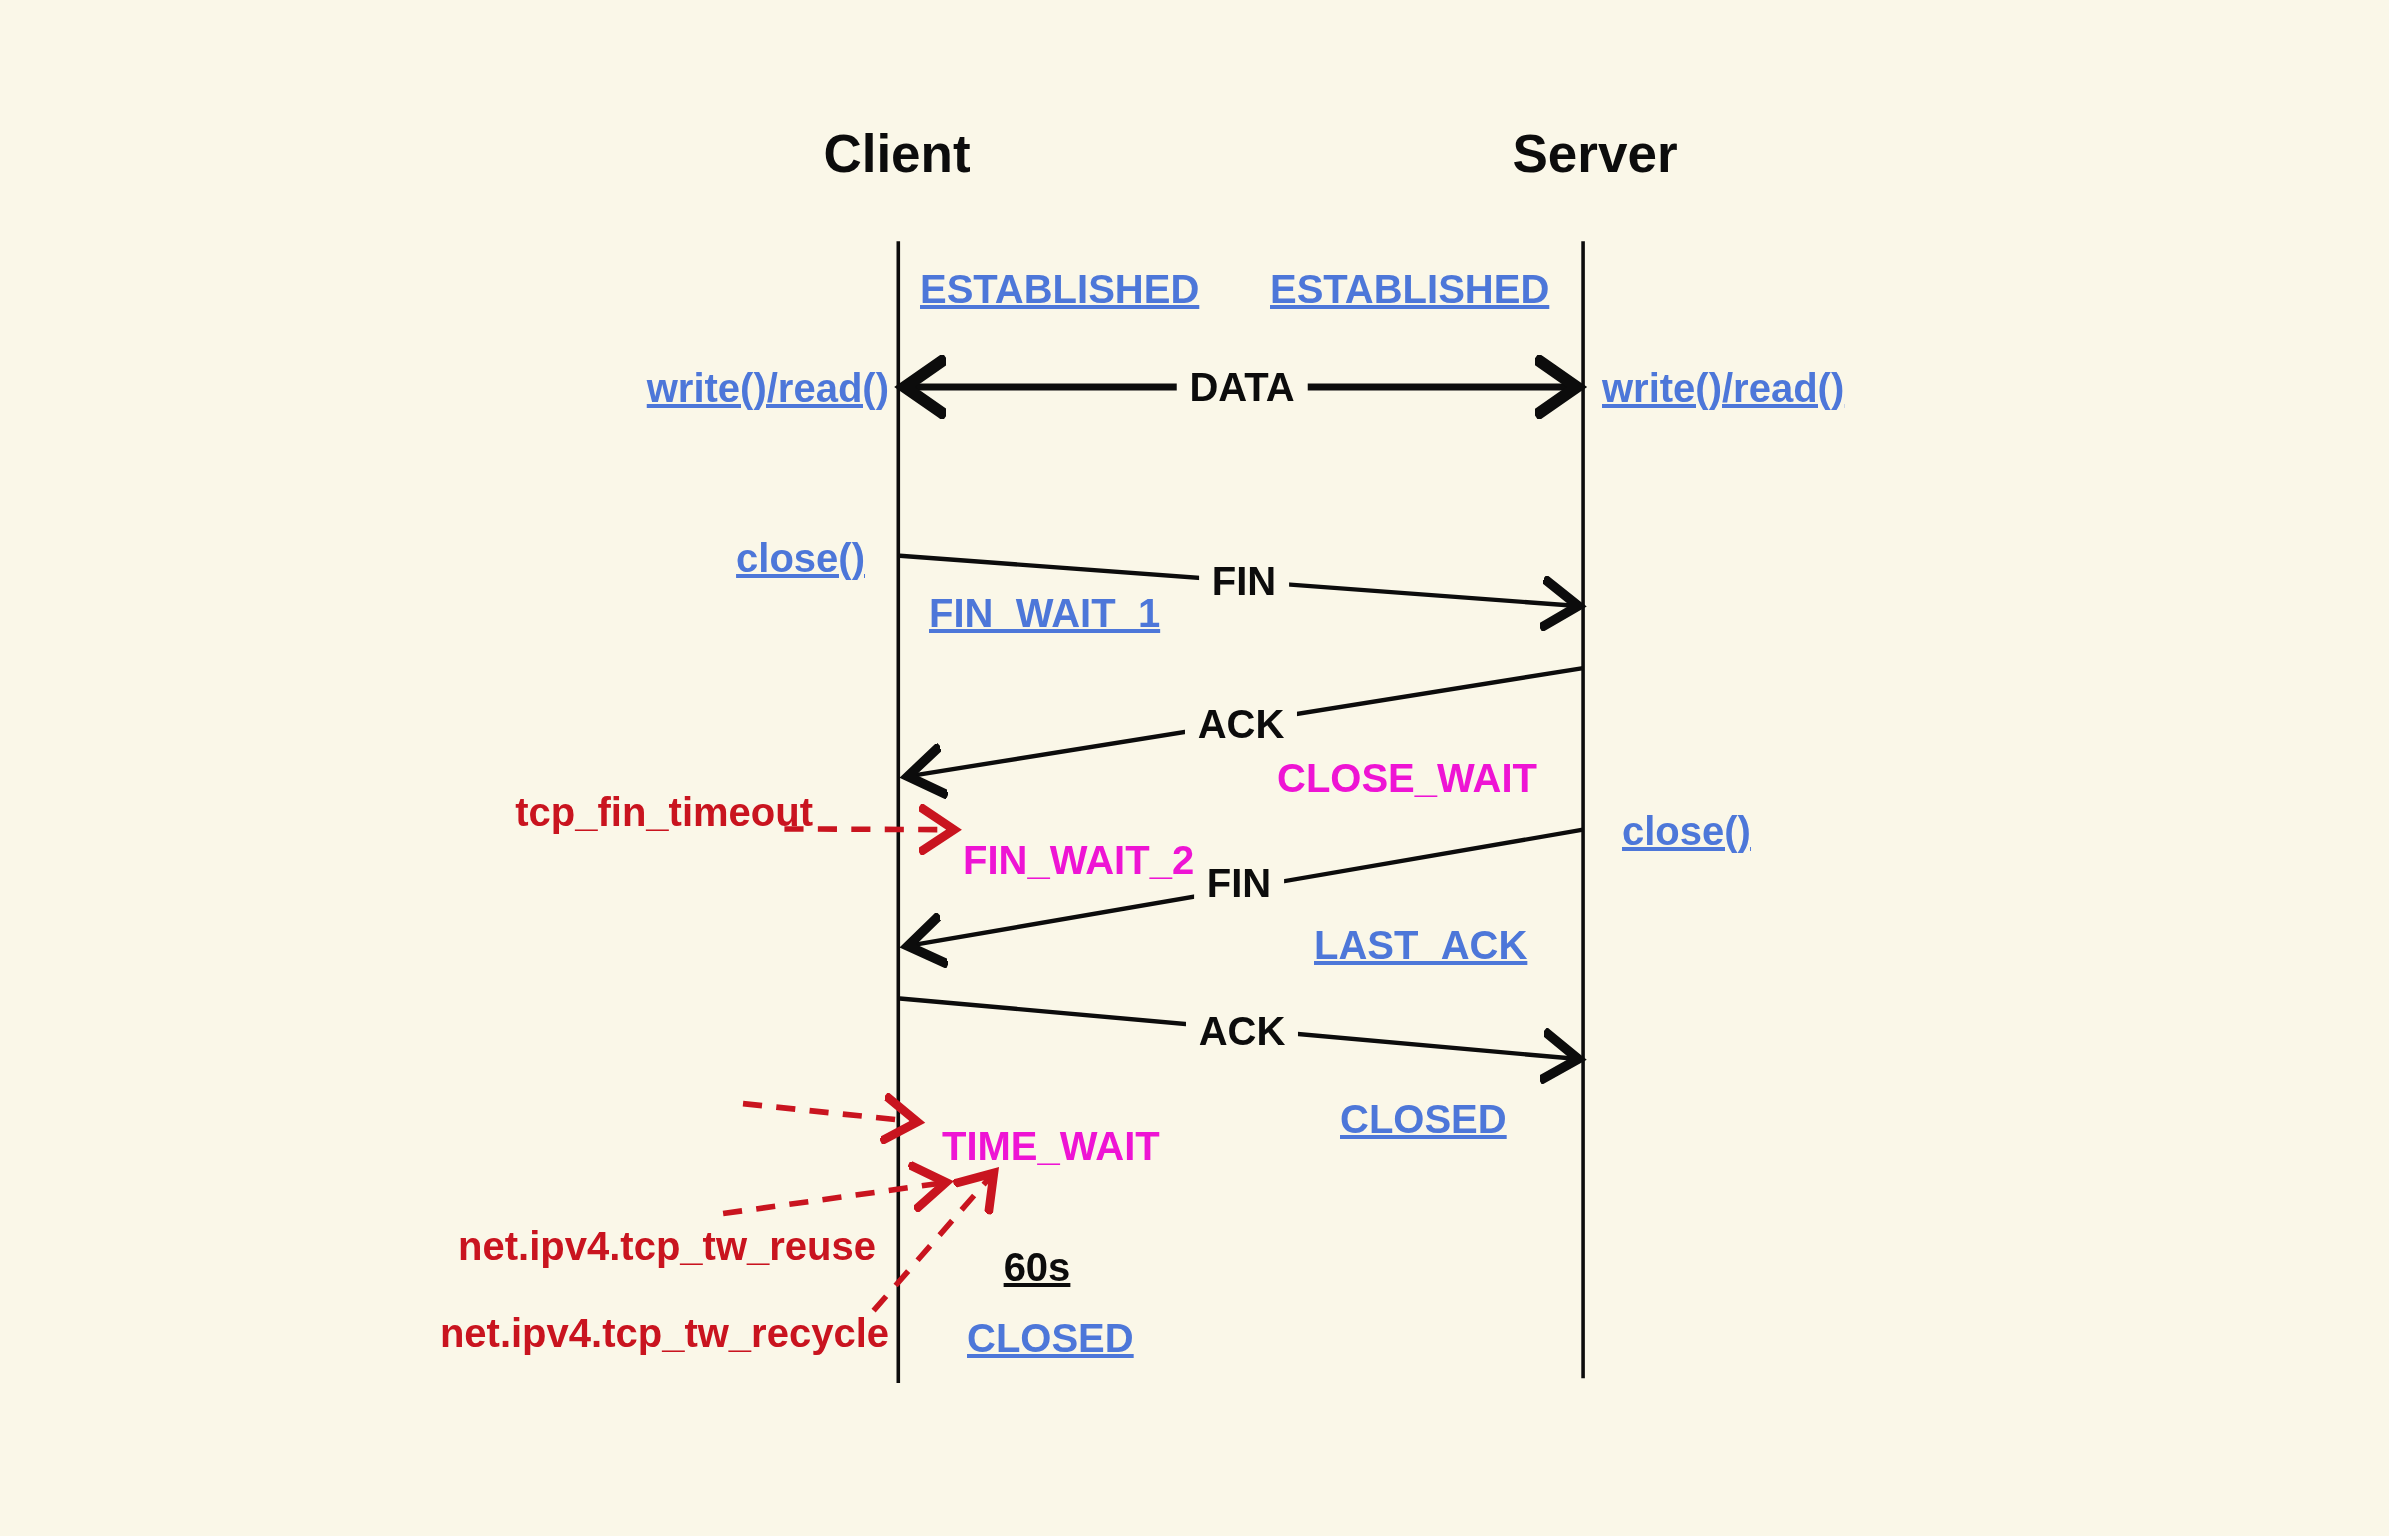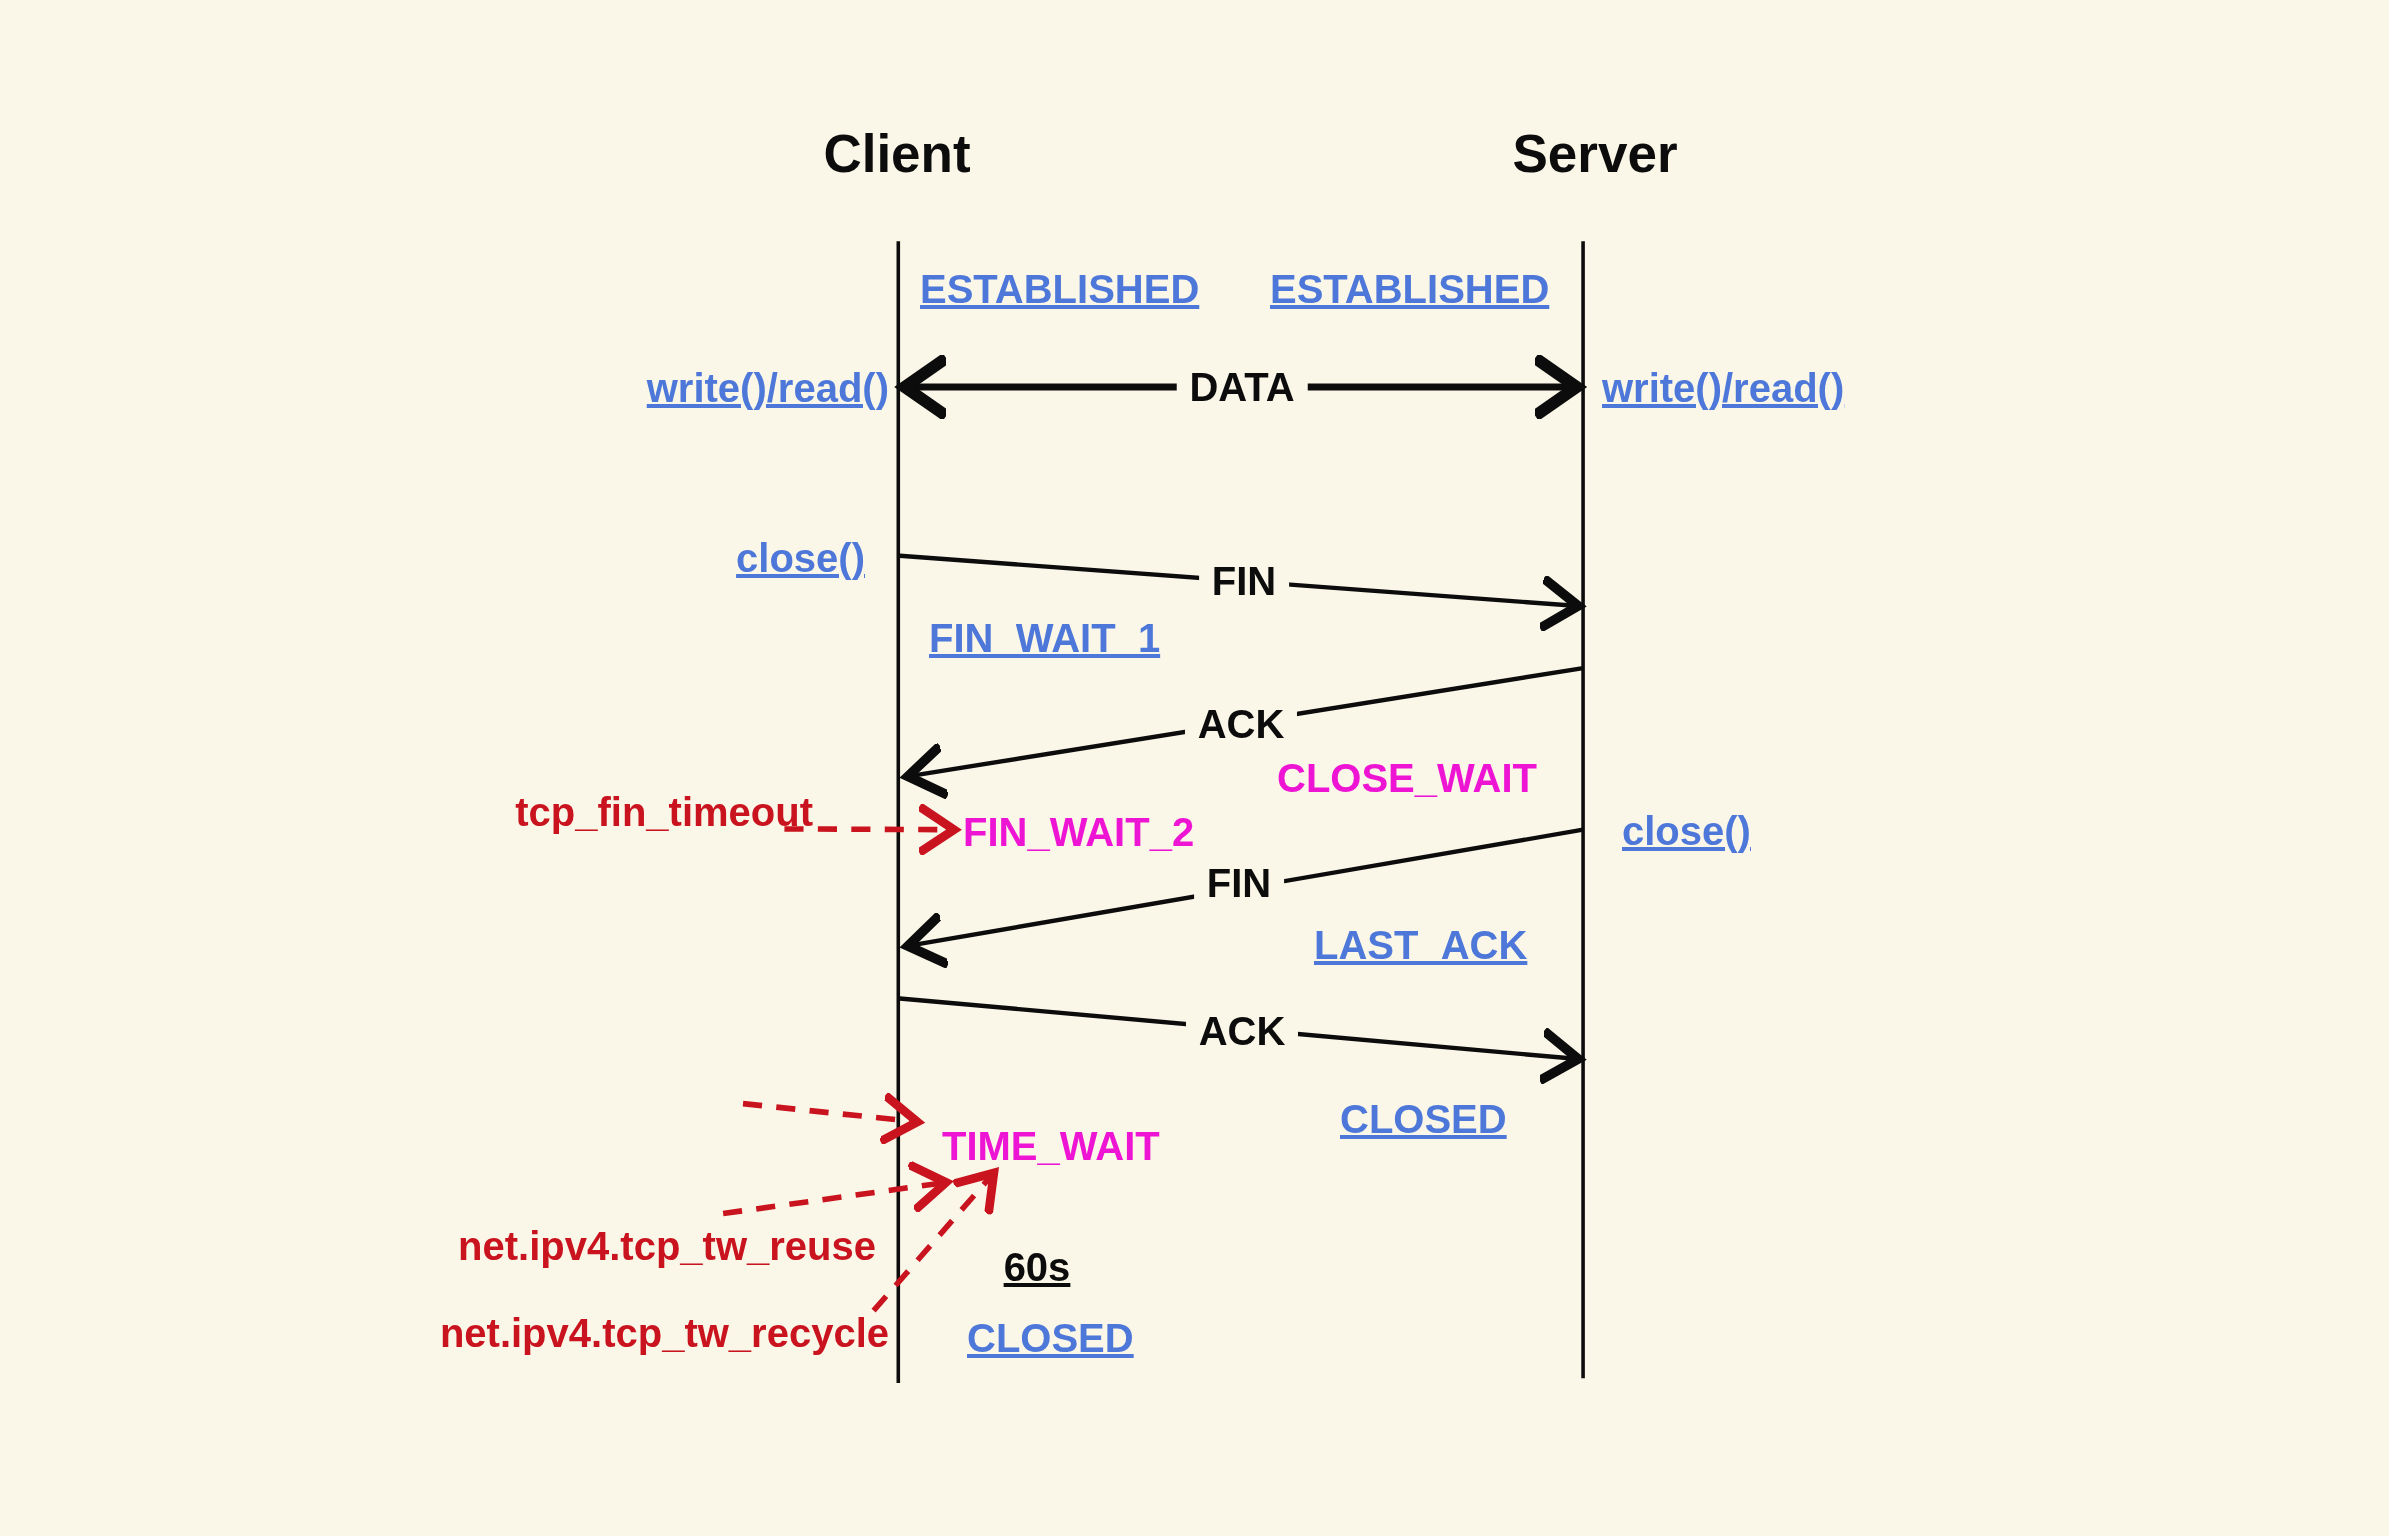--- a/index.html
+++ b/index.html
@@ -75,27 +75,27 @@
 
   <div class="lbl c-blue" style="left:920px; top:289px;">ESTABLISHED</div>
   <div class="lbl c-blue" style="left:1270px; top:289px;">ESTABLISHED</div>
 
   <div class="lbl c-blue" style="right:1500px; top:388px;">write()/read()</div>
   <div class="lbl centered on-line c-black" style="left:1242px; top:387px;">DATA</div>
   <div class="lbl c-blue" style="left:1602px; top:388px;">write()/read()</div>
 
   <div class="lbl c-blue" style="right:1524px; top:558px;">close()</div>
   <div class="lbl centered on-line c-black" style="left:1244px; top:581px;">FIN</div>
-  <div class="lbl c-blue" style="left:929px; top:638px;">FIN_WAIT_1</div>
+  <div class="lbl c-blue" style="left:929px; top:613px;">FIN_WAIT_1</div>
 
   <div class="lbl centered on-line c-black" style="left:1241px; top:724px;">ACK</div>
   <div class="lbl c-magenta" style="left:1277px; top:778px;">CLOSE_WAIT</div>
 
   <div class="lbl c-red" style="right:1576px; top:812px;">tcp_fin_timeout</div>
-  <div class="lbl c-magenta" style="left:963px; top:832px;">FIN_WAIT_2</div>
+  <div class="lbl c-magenta" style="left:963px; top:860px;">FIN_WAIT_2</div>
   <div class="lbl c-blue" style="left:1622px; top:831px;">close()</div>
 
   <div class="lbl centered on-line c-black" style="left:1239px; top:883px;">FIN</div>
   <div class="lbl c-blue" style="left:1314px; top:945px;">LAST_ACK</div>
 
   <div class="lbl centered on-line c-black" style="left:1242px; top:1031px;">ACK</div>
   <div class="lbl c-blue" style="left:1340px; top:1119px;">CLOSED</div>
 
   <div class="lbl c-magenta" style="left:942px; top:1146px;">TIME_WAIT</div>
   <div class="lbl c-red" style="right:1513px; top:1246px;">net.ipv4.tcp_tw_reuse</div>

